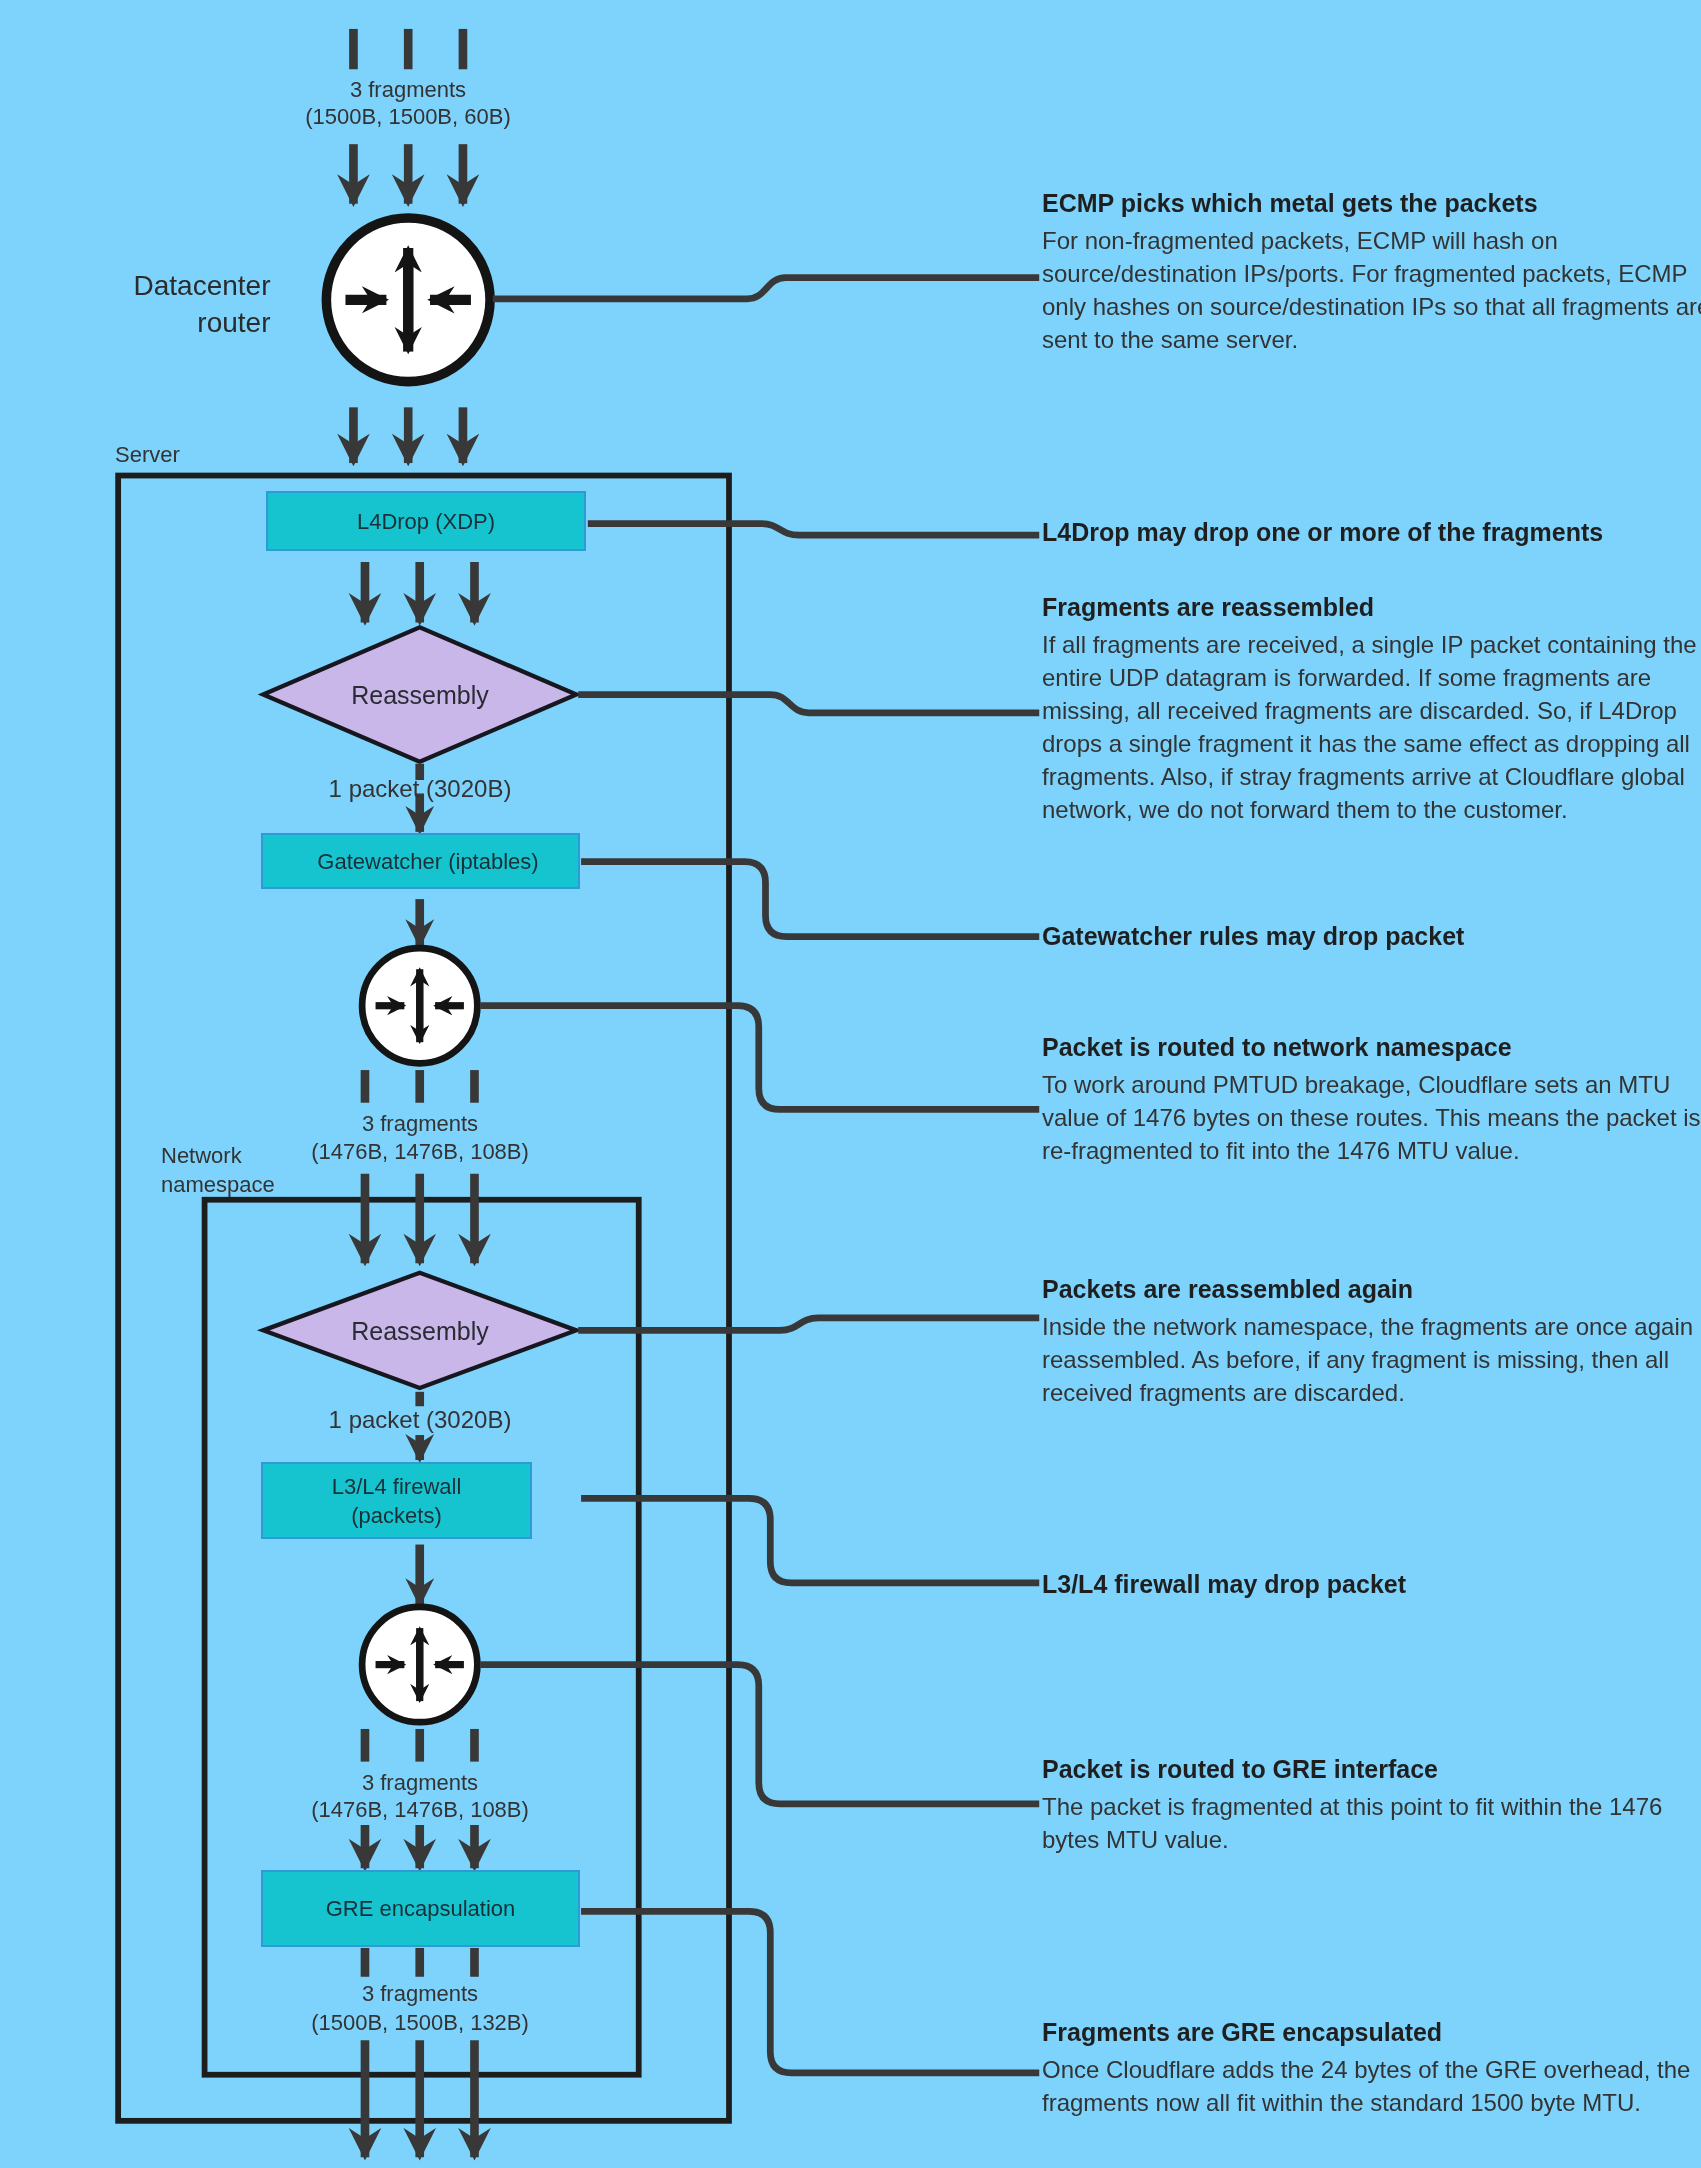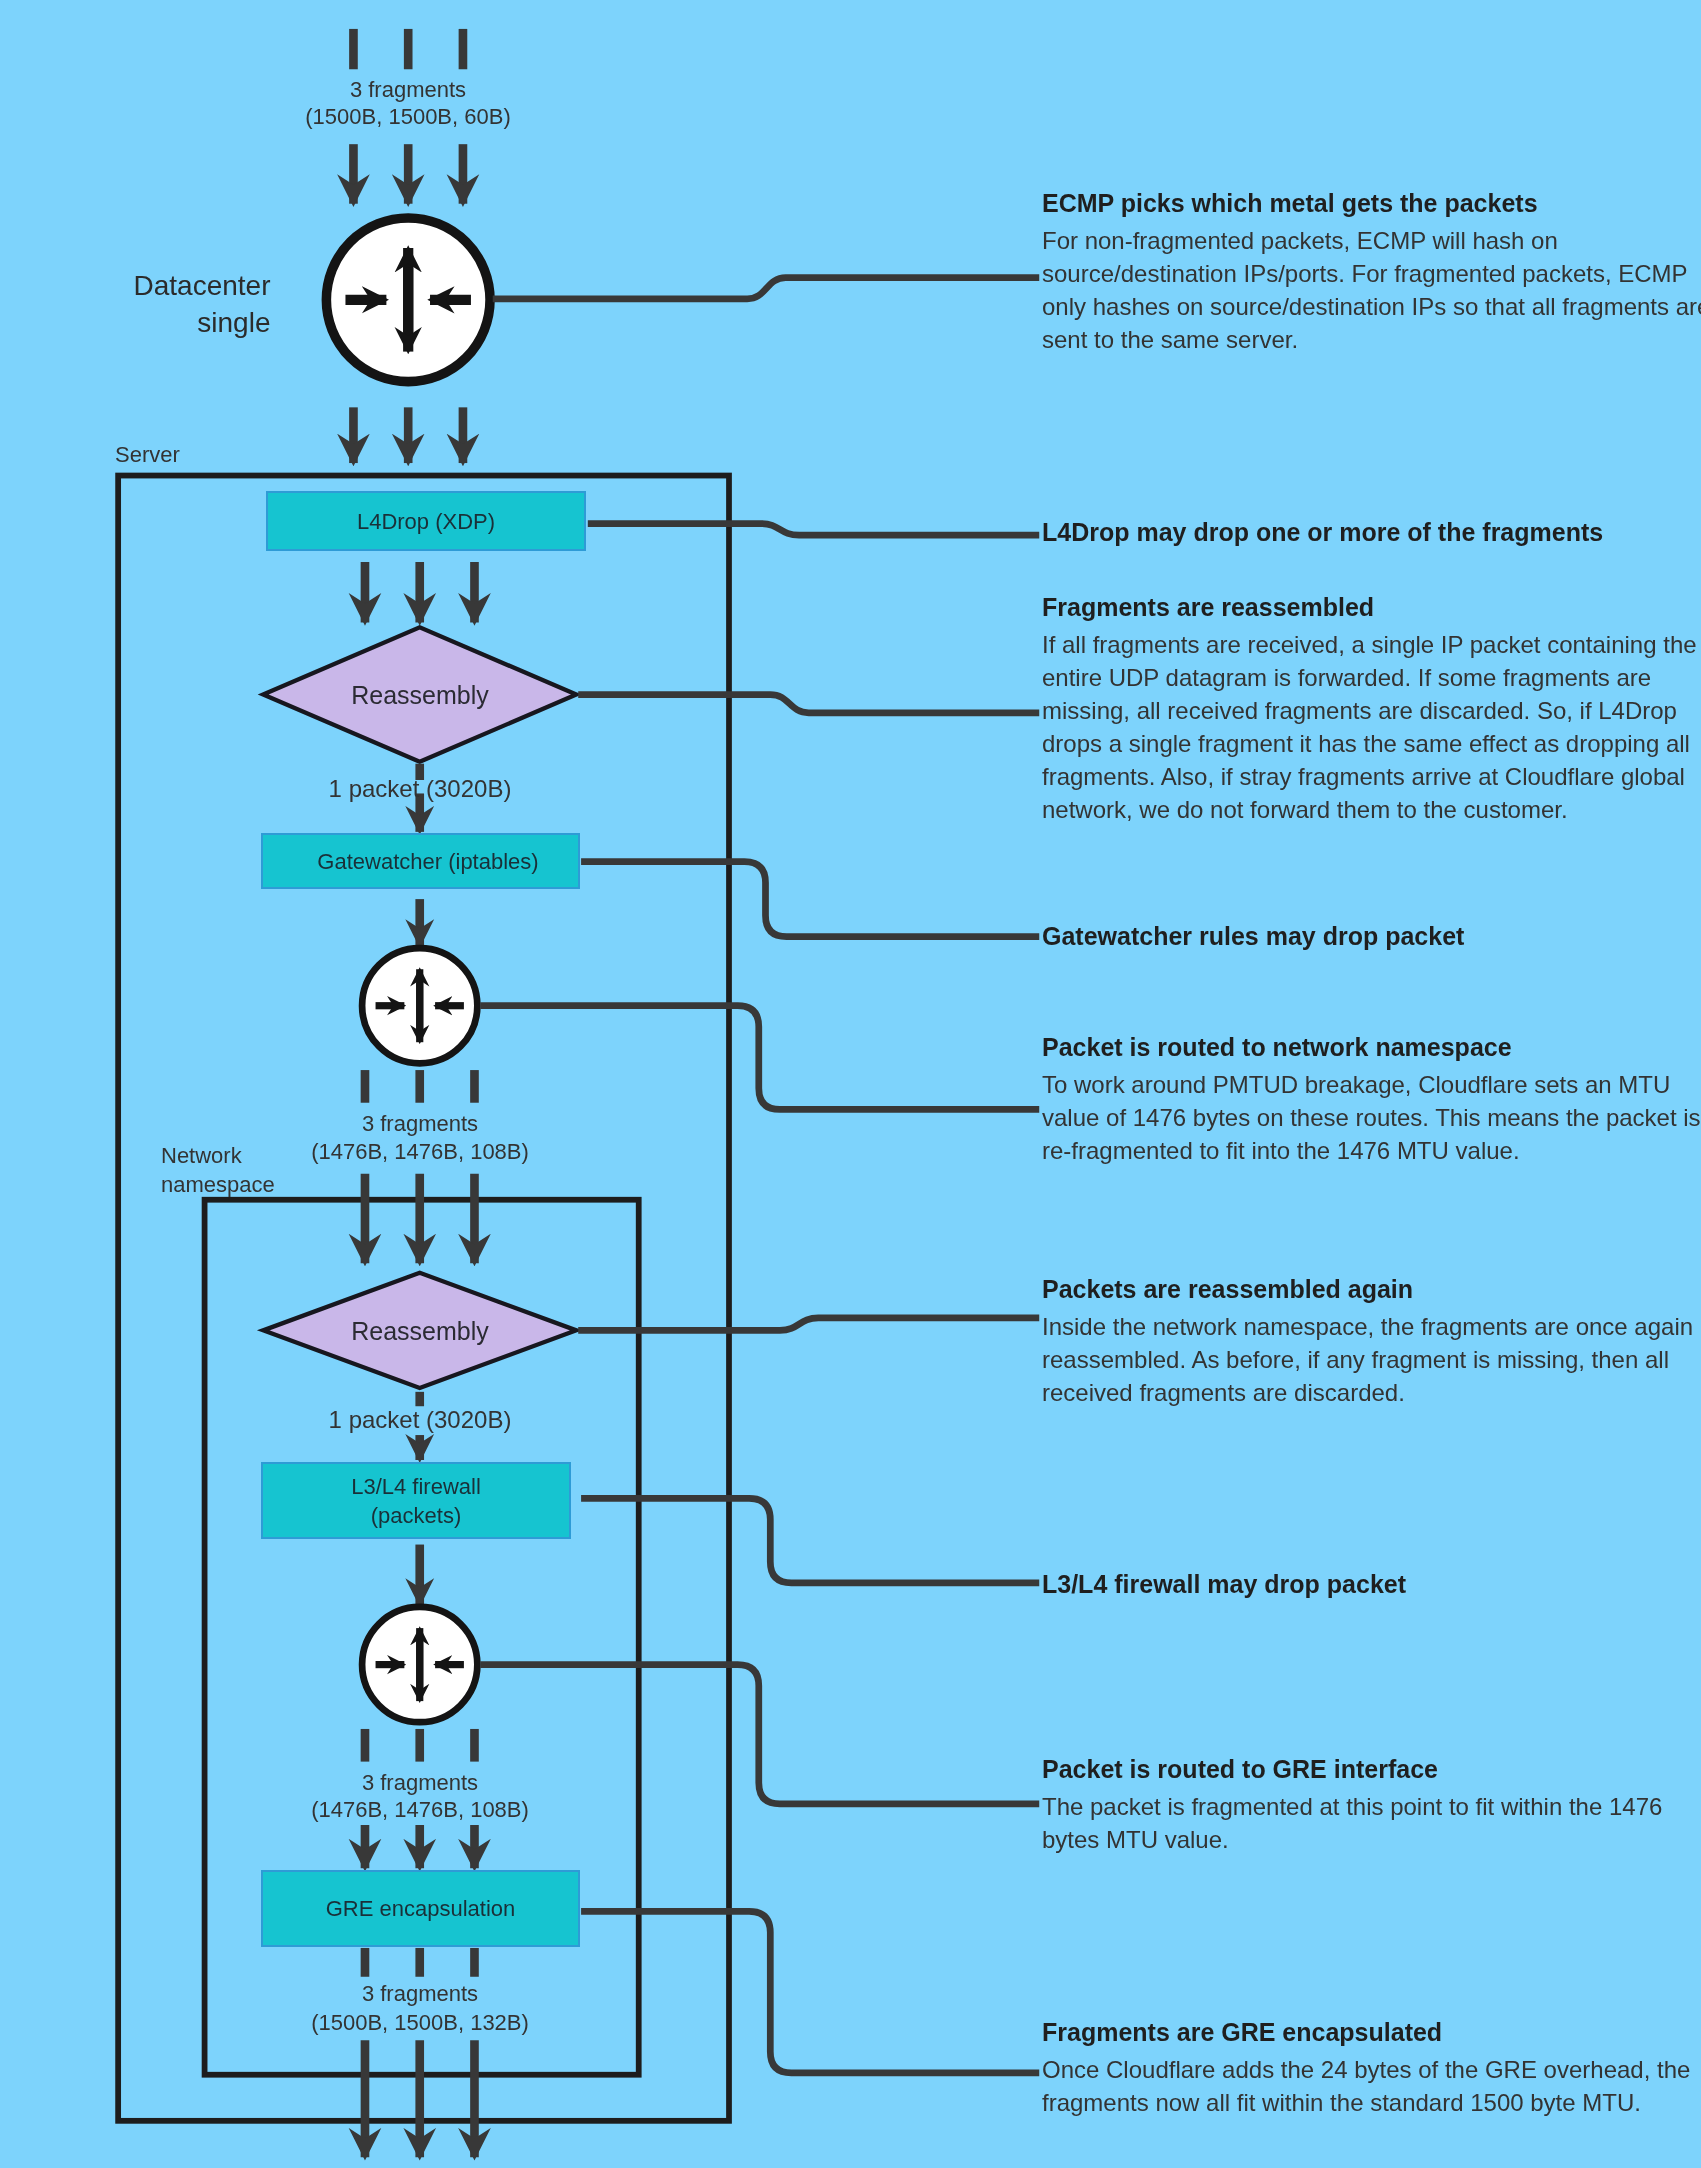--- a/index.html
+++ b/index.html
@@ -151,21 +151,21 @@
     <path class="connector" d="M605,1560 H780 Q802,1560 802,1582 V1626 Q802,1648 824,1648 H1082"></path>
     <path class="connector" d="M500,1733 H768 Q790,1733 790,1755 V1856 Q790,1878 812,1878 H1082"></path>
     <path class="connector" d="M605,1990 H780 Q802,1990 802,2012 V2136 Q802,2158 824,2158 H1082"></path>
   </svg>
 
   <div class="lbl center" style="left:408px;top:75px;">3 fragments</div>
   <div class="lbl center" style="left:408px;top:102px;">(1500B, 1500B, 60B)</div>
 
   <div class="dc-label" style="left:202px;top:267px;">
     <div>Datacenter</div>
-    <div>single</div>
+    <div>router</div>
   </div>
 
   <div class="lbl" style="left:115px;top:440px;">Server</div>
 
   <div class="teal-box" style="left:266px;top:491px;width:320px;height:60px;">
     <div>L4Drop (XDP)</div>
   </div>
 
   <div class="diamond-label" style="left:420px;top:695px;">Reassembly</div>
   <div class="lbl big center" style="left:420px;top:774px;">1 packet (3020B)</div>
@@ -178,21 +178,21 @@
   <div class="lbl center" style="left:420px;top:1137px;">(1476B, 1476B, 108B)</div>
 
   <div class="lbl" style="left:161px;top:1141px;">
     <div>Network</div>
     <div>namespace</div>
   </div>
 
   <div class="diamond-label" style="left:420px;top:1331px;">Reassembly</div>
   <div class="lbl big center" style="left:420px;top:1405px;">1 packet (3020B)</div>
 
-  <div class="teal-box" style="left:261px;top:1462px;width:310px;height:77px;">
+  <div class="teal-box" style="left:261px;top:1462px;width:271px;height:77px;">
     <div>L3/L4 firewall</div>
     <div>(packets)</div>
   </div>
 
   <div class="lbl center" style="left:420px;top:1768px;">3 fragments</div>
   <div class="lbl center" style="left:420px;top:1795px;">(1476B, 1476B, 108B)</div>
 
   <div class="teal-box" style="left:261px;top:1870px;width:319px;height:77px;">
     <div>GRE encapsulation</div>
   </div>

